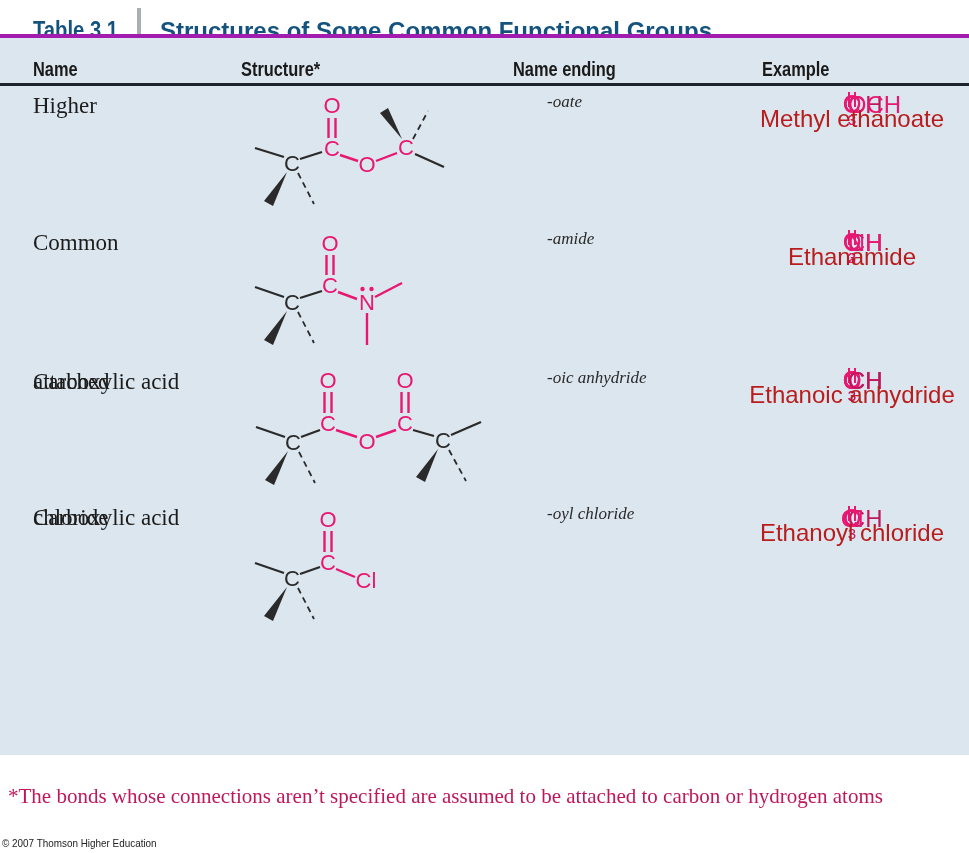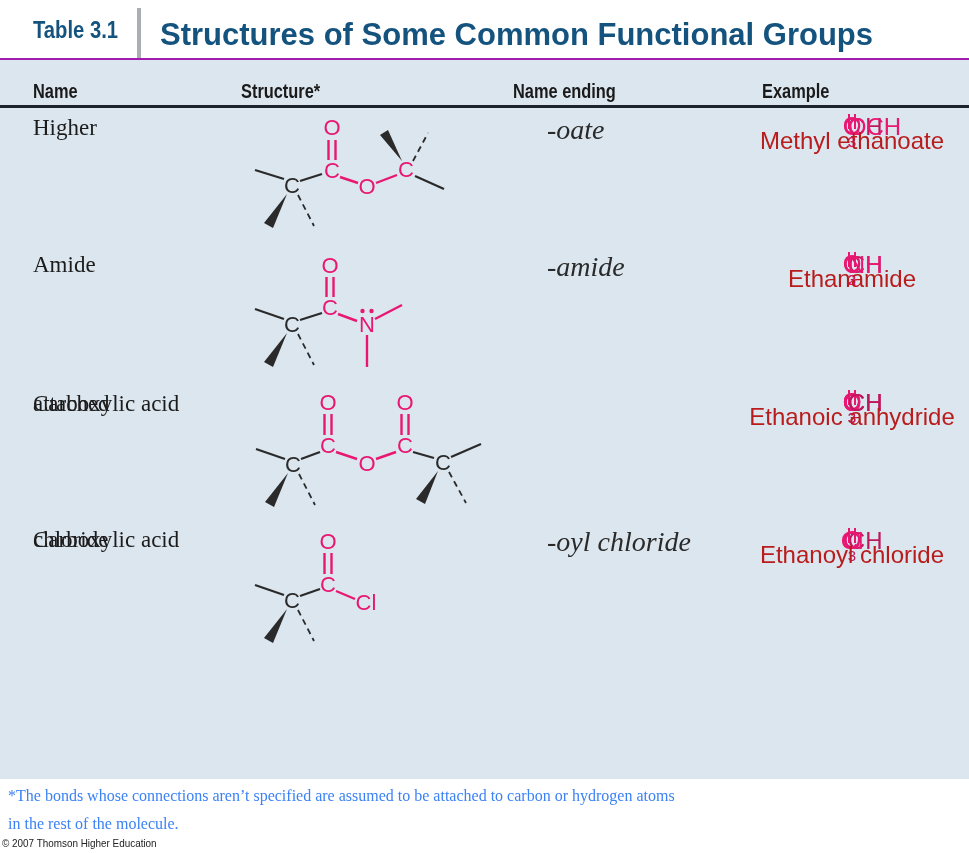--- a/index.html
+++ b/index.html
@@ -5,36 +5,36 @@
   * { margin:0; padding:0; box-sizing:border-box; }
   html,body { background:#ffffff; }
   body { font-family:"Liberation Sans", sans-serif; }
   .page { position:relative; width:969px; height:853px; background:#fff; overflow:hidden; }
 
   
   .table-label { position:absolute; left:33px; top:17px; font-size:23px; font-weight:bold;
                  color:#15537f; white-space:nowrap; display:inline-block;
                  transform:scaleX(0.88); transform-origin:0 50%; }
   .title-bar   { position:absolute; left:137px; top:8px; width:4px; height:56px; background:#a8aeb4; }
-  .main-title  { position:absolute; left:160px; top:17px; font-size:31px; font-weight:bold;
+  .main-title  { position:absolute; left:160px; top:17px; font-size:24px; font-weight:bold;
                  color:#15537f; white-space:nowrap; }
 
   
-  .panel { position:absolute; left:0; top:58px; width:969px; height:721px;
-           background:#dce6ee; border-top:2px solid #a21caf; }
+  .panel { position:absolute; left:0; top:34px; width:969px; height:721px;
+           background:#dce6ee; border-top:4px solid #a21caf; }
   .panel * { position:absolute; }
 
   .colhead { top:19px; font-size:21px; font-weight:bold; color:#1a1a1a; white-space:nowrap;
              display:inline-block; transform:scaleX(0.78); transform-origin:0 50%; }
   .rule { top:45px; left:0; width:969px; height:3px; background:#1c232b; }
 
   .rowname { left:33px; font-family:"Liberation Serif", serif; font-size:23px; color:#1c1c1c;
              line-height:27px; white-space:nowrap; }
   .ending  { left:547px; font-family:"Liberation Serif", serif; font-style:italic;
-             font-size:28px; color:#2a2a2a; white-space:nowrap; }
+             font-size:17px; color:#2a2a2a; white-space:nowrap; }
 
   
   .example { left:742px; width:220px; display:flex; flex-direction:column; align-items:center; }
   .formula { display:flex; align-items:flex-end; }
   .fcol { display:flex; flex-direction:column; align-items:center; }
   .fo   { font-size:24px; line-height:24px; color:#e81772; margin-bottom:3px; }
   .dbl  { width:8px; height:15px; border-left:2.5px solid #e81772; border-right:2.5px solid #e81772;
           margin-bottom:4px; }
   .ftext { font-size:24px; line-height:26px; white-space:nowrap; }
   .ftext sub { font-size:15px; line-height:15px; position:relative; top:6px; }
@@ -42,21 +42,21 @@
   .ink  { color:#be185d; }
   .caption { font-size:24px; color:#b91c1c; margin-top:13px; white-space:nowrap; }
 
   
   svg text { font-family:"Liberation Sans", sans-serif; font-size:22px; }
   svg .a-ink  { fill:#2a2a2a; }
   svg .a-pink { fill:#e81772; }
 
   
   .footnote { position:absolute; left:8px; top:782px; font-family:"Liberation Serif", serif;
-              font-size:16px; color:#3b82f6; line-height:28px; white-space:nowrap; }
+              font-size:21px; color:#be185d; line-height:28px; white-space:nowrap; }
   .copyright { position:absolute; left:2px; top:837px; font-size:11px; color:#222;
                white-space:nowrap; display:inline-block; transform:scaleX(0.9);
                transform-origin:0 50%; }
 </style>
 </head>
 <body>
 
 <div class="page">
 
   <div class="table-label">Table 3.1</div>
@@ -111,21 +111,21 @@
           <span class="ftext pink">C</span>
         </span>
         <span class="fcol">
             <span class="ftext pink"><span>OCH</span><sub>3</sub></span>
           </span>
       </div>
       <div class="caption">Methyl ethanoate</div>
     </div>
 
     <div class="rowname" style="top:191px">
-      <div>Amide</div>
+      <div>Common</div>
     </div>
 
     <svg style="left:245px; top:193px" width="235" height="135" viewBox="0 0 235 135">
       <g stroke="#2a2a2a" stroke-width="2.2" fill="none">
         <line x1="10" y1="56" x2="39" y2="66"></line>
         <line x1="55" y1="67" x2="77" y2="60"></line>
         <line x1="53" y1="81" x2="69" y2="112" stroke-width="1.8" stroke-dasharray="6 4.5"></line>
       </g>
       <polygon points="42,80 19,109 28,114" fill="#2a2a2a"></polygon>
       <g stroke="#e81772" stroke-width="2.4" fill="none">
@@ -188,20 +188,21 @@
       </g>
       <text class="a-pink" x="88" y="19" text-anchor="middle">O</text>
       <text class="a-pink" x="165" y="19" text-anchor="middle">O</text>
       <text class="a-ink" x="53" y="81" text-anchor="middle">C</text>
       <text class="a-pink" x="88" y="62" text-anchor="middle">C</text>
       <text class="a-pink" x="127" y="80" text-anchor="middle">O</text>
       <text class="a-pink" x="165" y="62" text-anchor="middle">C</text>
       <text class="a-ink" x="203" y="79" text-anchor="middle">C</text>
     </svg>
 
+    <div class="ending" style="top:330px">-oic anhydride</div>
 
     <div class="example" style="top:330px">
       <div class="formula">
         <span class="fcol">
             <span class="ftext ink"><span>CH</span><sub>3</sub></span>
           </span>
         <span class="fcol">
           <span class="fo">O</span>
           <span class="dbl"></span>
           <span class="ftext pink">C</span>
@@ -260,18 +261,17 @@
             <span class="ftext pink">Cl</span>
           </span>
       </div>
       <div class="caption">Ethanoyl chloride</div>
     </div>
 
   </div>
 
   <div class="footnote">
     <div>*The bonds whose connections aren’t specified are assumed to be attached to carbon or hydrogen atoms</div>
-    <div>in the rest of the molecule.</div>
   </div>
 
   <div class="copyright">© 2007 Thomson Higher Education</div>
 
 </div>
 
 </body></html>

